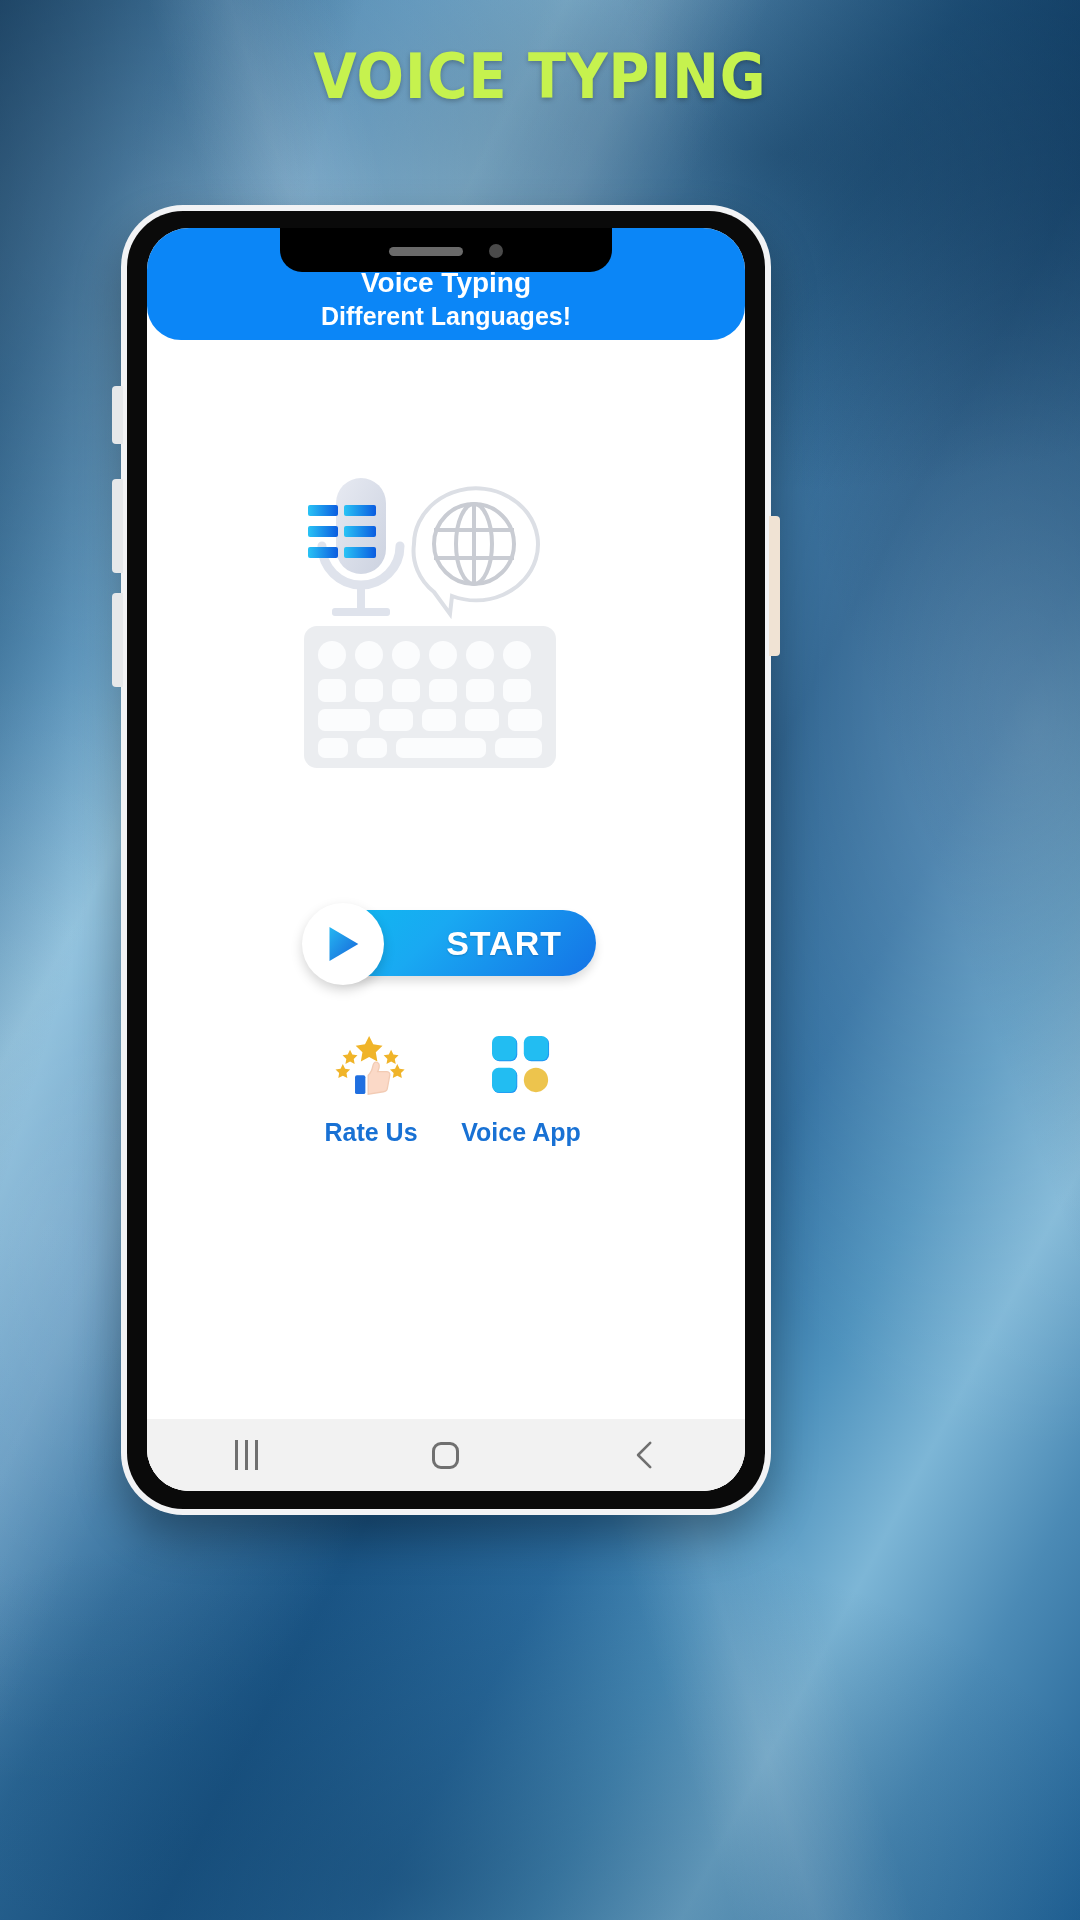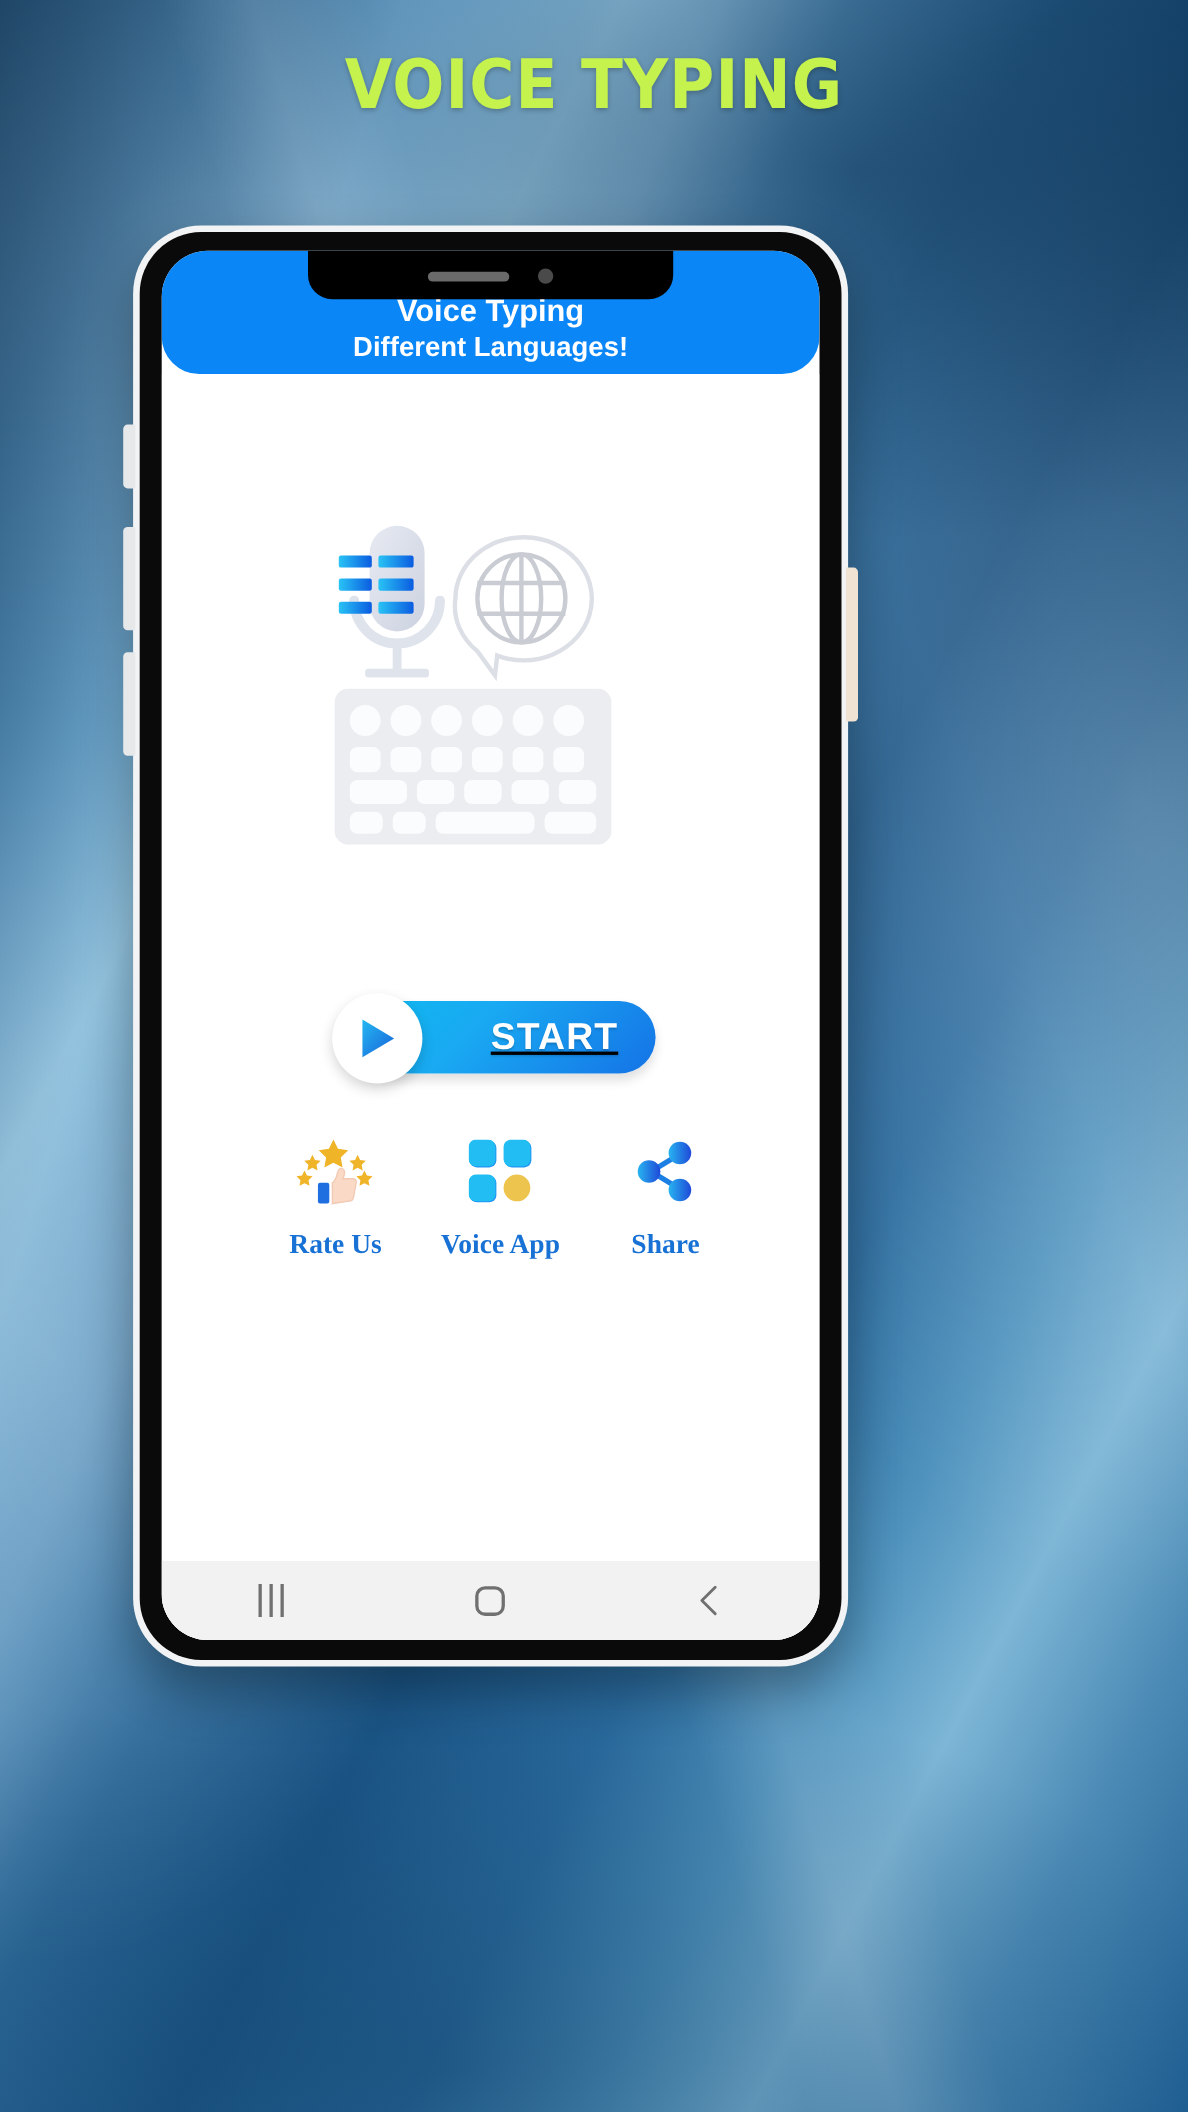--- a/index.html
+++ b/index.html
@@ -151,43 +151,41 @@
   }
   #start-btn {
     position: absolute; left: 36px; top: 0;
     width: 264px; height: 66px;
     border-radius: 10px 33px 33px 10px;
     background: linear-gradient(135deg, #0fb9f0 0%, #19a9f2 38%, #1473e6 100%);
     box-shadow: 0 6px 10px rgba(0,0,0,0.13);
     display:flex; align-items:center; justify-content:flex-end;
     padding-right: 34px;
     cursor: pointer;
-    text-decoration: underline;
   }
   #start-label {
     color:#fff; font-size: 34px; font-weight: 800; letter-spacing: 1px;
     text-shadow: 0 1px 2px rgba(0,0,0,0.18);
     padding-left: 86px;
   }
   #play-circle {
     position:absolute; left: 6px; top: -7px;
     width: 82px; height: 82px; border-radius: 50%;
     background: #ffffff;
     box-shadow: 0 5px 12px rgba(0,0,0,0.17);
     display:flex; align-items:center; justify-content:center;
     z-index: 3;
   }
 
   
   #actions {
     margin-top: 46px;
     width: 520px;
-    display: flex; justify-content: flex-end;
+    display: flex; justify-content: center;
     padding: 0 26px;
-    font-family: Liberation Serif, serif;
   }
   .action { width: 150px; display:flex; flex-direction:column; align-items:center; cursor:pointer;}
   .action-icon { height: 66px; display:flex; align-items:center; justify-content:center; }
   .action-label { margin-top: 20px; color:#1871d4; font-size: 25px; font-weight: 700; }
 
   
   #navbar {
     position: absolute; bottom: 0; left: 0; width: 100%;
     height: 72px; background: #f2f2f2;
     display:flex; align-items:center; justify-content:space-around;
@@ -343,38 +341,20 @@
                   <rect x="35" y="1" width="26" height="26" rx="7" fill="#2196f3"></rect>
                   <rect x="34" y="0" width="26" height="26" rx="7" fill="#22bdf2"></rect>
                   <rect x="1" y="35" width="26" height="26" rx="7" fill="#2196f3"></rect>
                   <rect x="0" y="34" width="26" height="26" rx="7" fill="#22bdf2"></rect>
                   <circle cx="47" cy="47" r="13" fill="#edc44d"></circle>
                 </svg>
               </div>
               <div class="action-label">Voice App</div>
             </div>
 
-            <div class="action">
-              <div class="action-icon">
-                <svg viewBox="0 0 62 62" width="58" height="58">
-                  <defs>
-                    <linearGradient id="nodeG" x1="0" y1="0" x2="1" y2="0">
-                      <stop offset="0" stop-color="#28b4f0"></stop>
-                        <stop offset="1" stop-color="#1e49d8"></stop>
-                    </linearGradient>
-                  </defs>
-                  <line x1="17" y1="31" x2="45" y2="14" stroke="#1c7fe4" stroke-width="5"></line>
-                  <line x1="17" y1="31" x2="45" y2="48" stroke="#1c7fe4" stroke-width="5"></line>
-                  <circle cx="45" cy="13" r="11" fill="url(#nodeG)"></circle>
-                  <circle cx="15" cy="31" r="11" fill="url(#nodeG)"></circle>
-                  <circle cx="45" cy="49" r="11" fill="url(#nodeG)"></circle>
-                </svg>
-              </div>
-              <div class="action-label">Share</div>
-            </div>
 
           </div>
 
           <div id="navbar">
             <div class="nav-btn">
               <span class="nav-recents">
                   <i></i>
                   <i></i>
                   <i></i>
                 </span>

